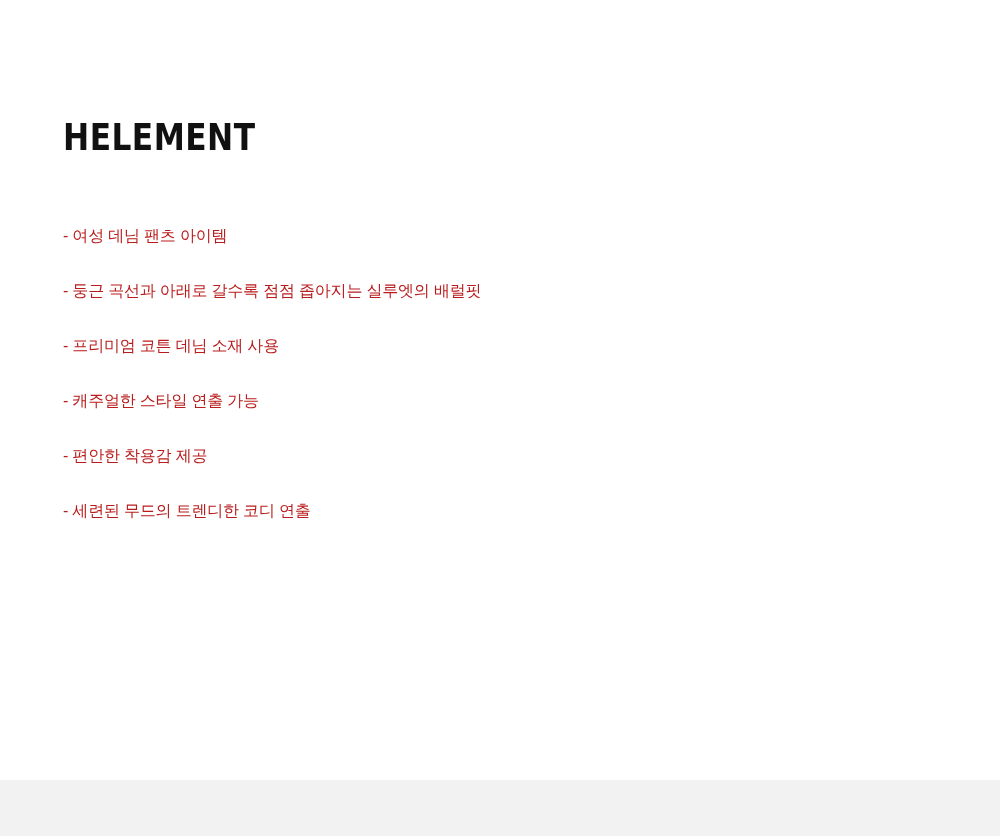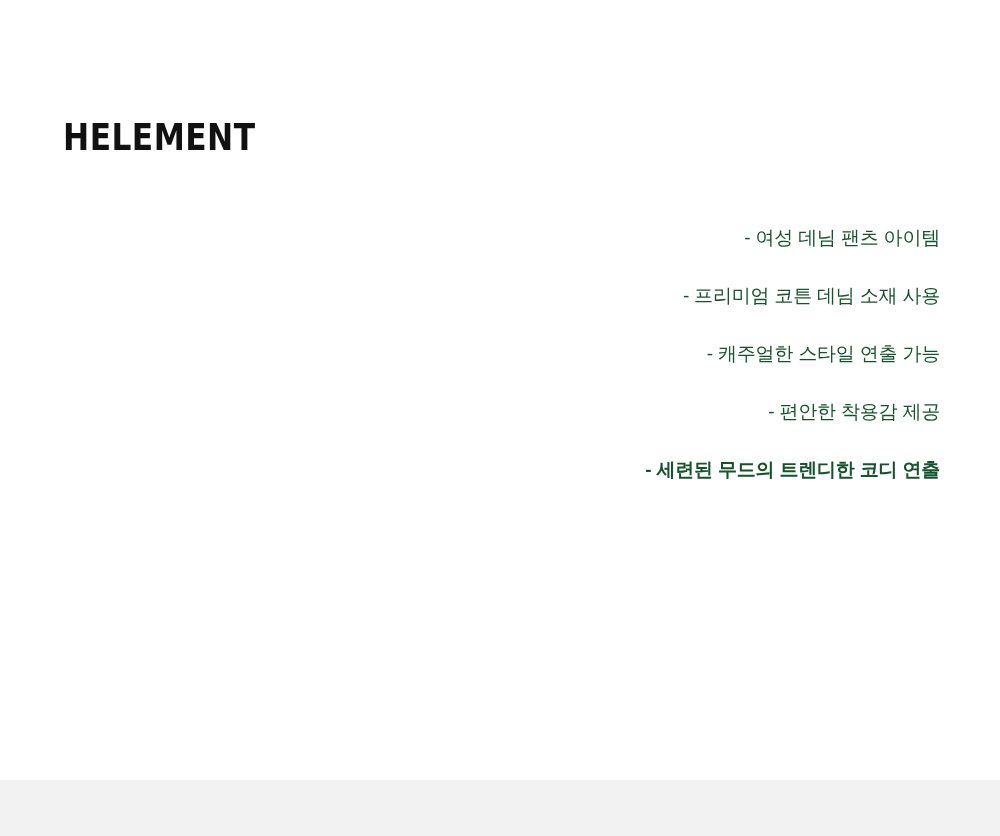--- a/index.html
+++ b/index.html
@@ -38,50 +38,49 @@
     position: absolute;
     left: 63px;
     top: 228px;
     right: 60px;
     list-style: none;
     margin: 0;
     padding: 0;
   }
   .feature-item {
     font-family: "Liberation Sans", sans-serif;
-    font-size: 19px;
+    font-size: 16px;
     line-height: 1;
-    color: #14532d;
+    color: #b91c1c;
     margin: 0 0 39px 0;
     white-space: nowrap;
     letter-spacing: -0.2px;
-    text-align: right;
   }
   .feature-item:last-child {
     margin-bottom: 12px;
-    font-weight: bold;
   }
   .footer-band {
     position: absolute;
     left: 0;
     bottom: 0;
     width: 1000px;
     height: 56px;
     background: #f2f2f2;
   }
 </style>
 </head>
 <body>
 
 <div class="page">
 
   <div class="brand">HELEMENT</div>
 
   <ul class="feature-list">
     <li class="feature-item">- 여성 데님 팬츠 아이템</li>
+    <li class="feature-item">- 둥근 곡선과 아래로 갈수록 점점 좁아지는 실루엣의 배럴핏</li>
     <li class="feature-item">- 프리미엄 코튼 데님 소재 사용</li>
     <li class="feature-item">- 캐주얼한 스타일 연출 가능</li>
     <li class="feature-item">- 편안한 착용감 제공</li>
     <li class="feature-item">- 세련된 무드의 트렌디한 코디 연출</li>
   </ul>
 
   <div class="footer-band"></div>
 
 </div>
 

